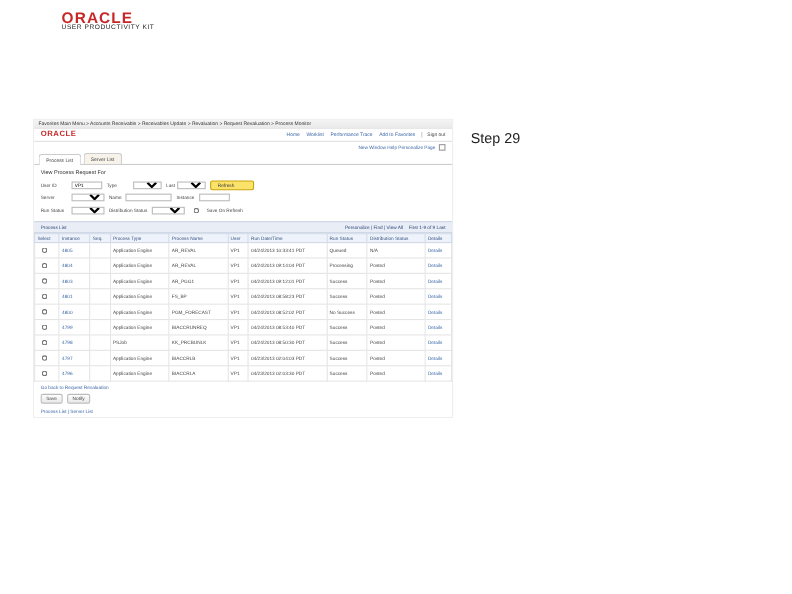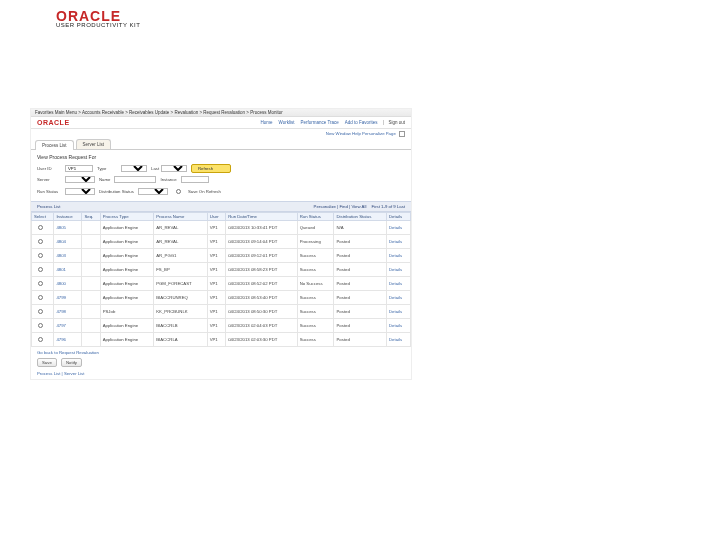--- a/index.html
+++ b/index.html
@@ -217,20 +217,21 @@
 
 <div class="page">
 
   <div class="upk-logo">
     <span class="oracle">ORACLE</span>
     <span class="kit">USER PRODUCTIVITY KIT</span>
   </div>
 
 
   <div class="right-col">
+    <div class="step">Step 29</div>
   </div>
 
   <div class="shot">
 
     <div class="breadcrumb">
       <span>Favorites    Main Menu  &gt;  Accounts Receivable  &gt;  Receivables Update  &gt;  Revaluation  &gt;  Request Revaluation  &gt;  Process Monitor</span>
       <span class="bc-right"></span>
     </div>
 
     <div class="brandrow">

